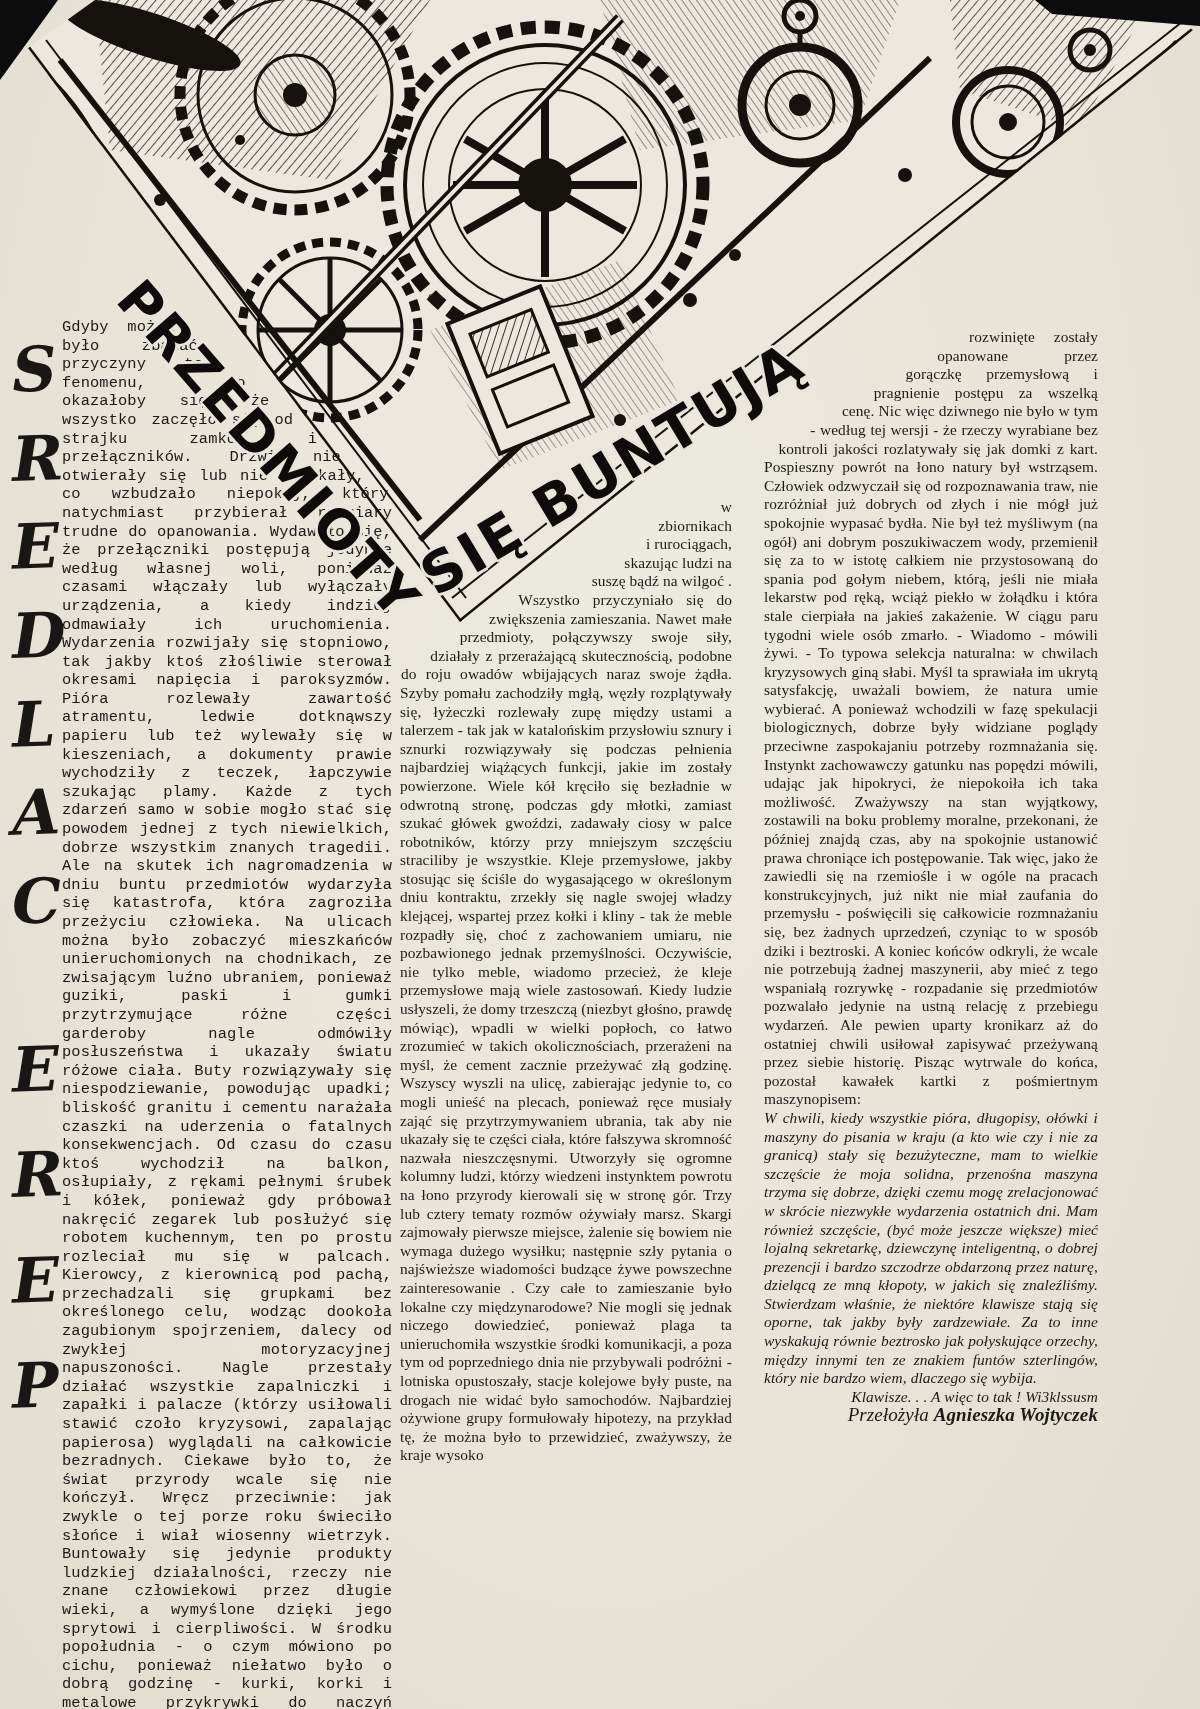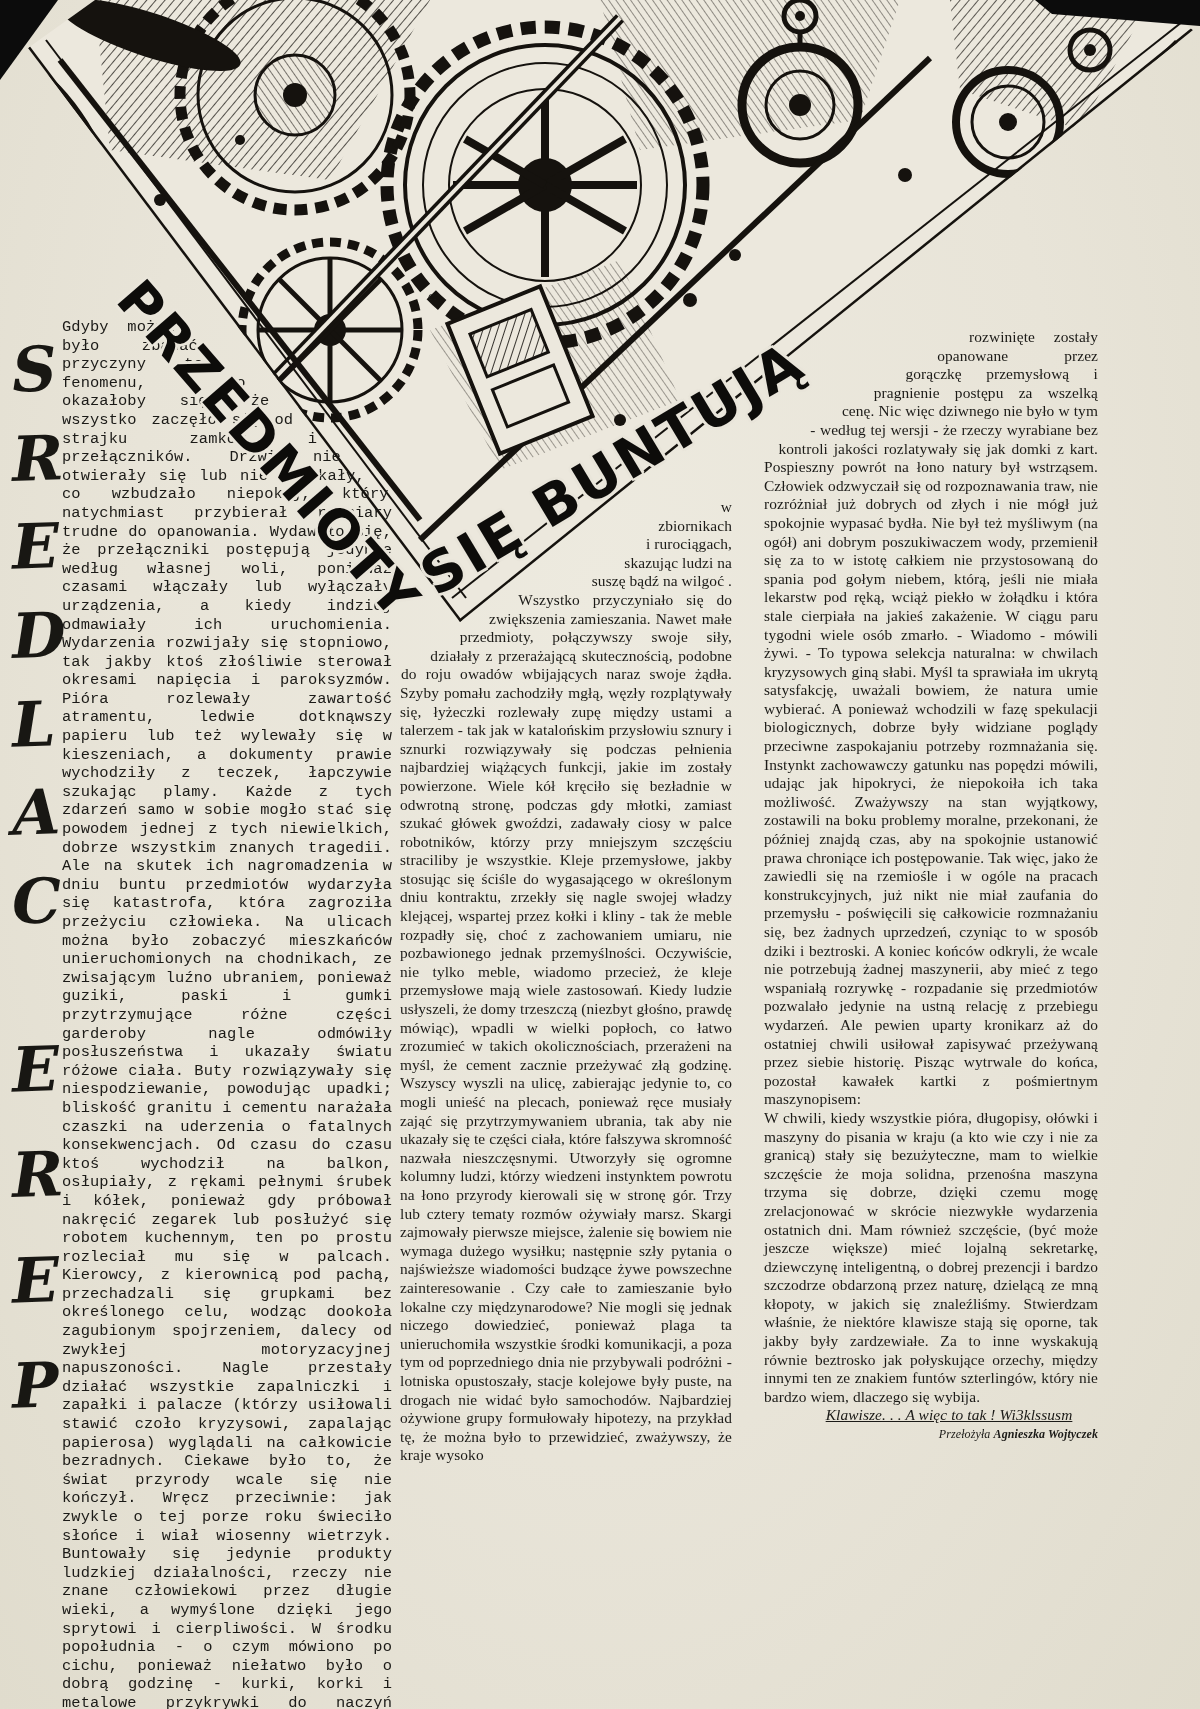--- a/index.html
+++ b/index.html
@@ -68,27 +68,27 @@
   .fl-left-tall {float:right;width:218px;height:170px;shape-outside:polygon(0 0,100% 0,100% 100%);}
   .fl-mid-diag  {float:left; width:265px;height:168px;shape-outside:polygon(0 0,100% 0,0 100%);}
   .fl-right-diag{float:left; width:205px;height:120px;shape-outside:polygon(0 0,100% 0,0 100%);}
 
   .mid-intro{
     white-space:pre-line;
     text-align:right;
     margin:0 0 2px 0;
   }
 
-  .manuscript{}
-  .manuscript-line{font-style:italic;text-align:center;text-indent:36px;text-decoration:underline;}
+  .manuscript{font-style:italic;}
+  .manuscript-line{font-style:italic;text-align:right;text-indent:36px;}
   .translator{
     margin-top:14px;
     text-align:right;
     font-style:italic;
-    font-size:12px;
+    font-size:19px;
   }
   .translator b{font-weight:700;}
 </style>
 </head>
 <body>
 
 <div class="page">
 
   <svg class="illustration" viewBox="0 0 1200 660" width="1200" height="660" aria-hidden="true">
     <defs>

